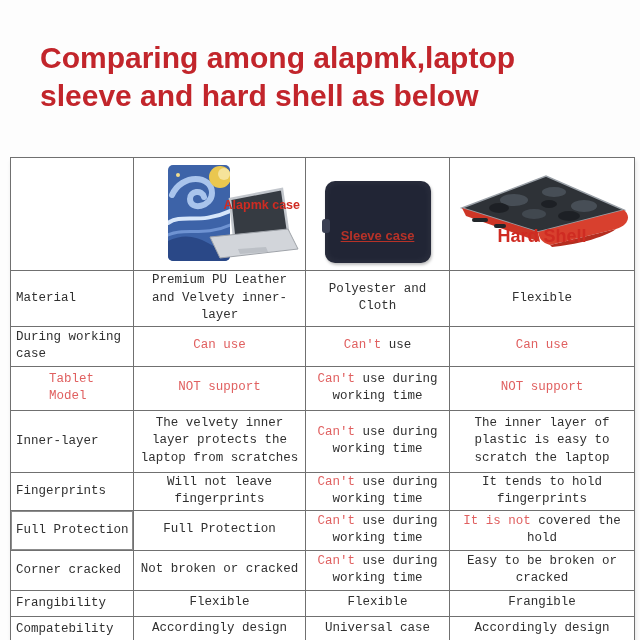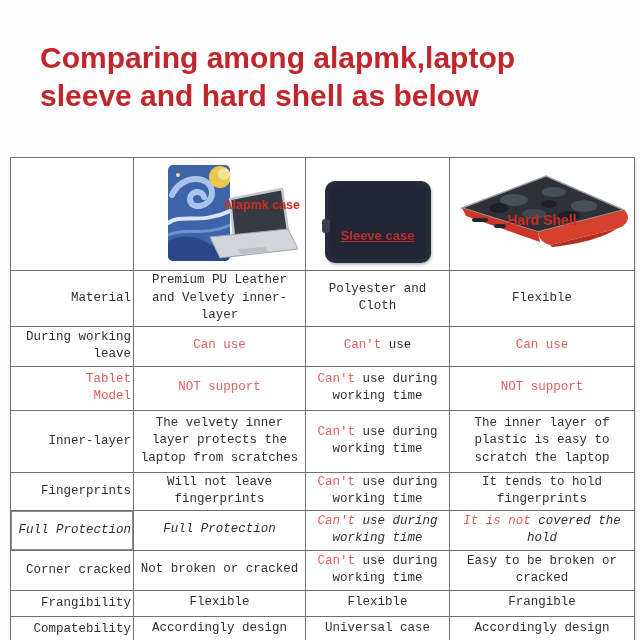--- a/index.html
+++ b/index.html
@@ -32,44 +32,44 @@
     box-shadow:1px 3px 4px rgba(0,0,0,0.10);
     background:#fff;
   }
   table.cmp td{border:1px solid var(--border-gray);overflow:hidden;}
   thead tr{height:112px;}
   tbody tr:nth-child(1){height:36px;}
   tbody tr:nth-child(2){height:40px;}
   tbody tr:nth-child(3){height:44px;}
   tbody tr:nth-child(4){height:62px;}
   tbody tr:nth-child(5){height:36px;}
-  tbody tr:nth-child(6){height:40px;font-style:italic;}
+  tbody tr:nth-child(6){height:40px;}
   tbody tr:nth-child(7){height:40px;}
   tbody tr:nth-child(8){height:26px;margin-left:32px;}
   tbody tr:nth-child(9){height:26px;}
   td.lbl{
-    text-align:right;vertical-align:middle;padding:1px 2px 1px 5px;
+    text-align:left;vertical-align:middle;padding:1px 2px 1px 5px;
     font-size:12.5px;line-height:1.35;
   }
   td.lbl.red{color:var(--table-red);padding-left:38px;}
   td.lbl.boxed{box-shadow:inset 0 0 0 1px #8c8c8c;}
   td.val{
     text-align:center;vertical-align:middle;padding:1px 3px;
     font-size:12.5px;line-height:1.4;
   }
   .red{color:var(--table-red);}
   td.prod-cell{padding:0;vertical-align:middle;text-align:center;position:relative;}
   .prod-wrap{position:relative;width:100%;height:112px;}
   .prod-wrap svg{position:absolute;left:50%;top:50%;transform:translate(-50%,-50%);}
   .plabel{
     position:absolute;font-family:"Liberation Sans",sans-serif;
     font-weight:bold;color:var(--prod-label-red);white-space:nowrap;margin-top:28px;
   }
   .alapmk-label{right:5px;top:12px;font-size:12.5px;}
-  .hardshell-label{left:50%;top:26px;transform:translateX(-50%);font-size:14px;}
+  .hardshell-label{left:50%;top:40px;transform:translateX(-50%);font-size:18px;}
   .sleeve-body{
     width:106px;height:82px;margin:15px auto 0 auto;background:var(--sleeve-navy);
     border-radius:10px;position:relative;display:flex;align-items:center;justify-content:center;
     box-shadow:inset 0 0 8px rgba(255,255,255,0.07), 1px 2px 3px rgba(0,0,0,0.25);
   }
   .sleeve-body .zipper{
     position:absolute;left:-3px;top:38px;width:8px;height:14px;background:#3a3f52;
     border-radius:3px;
   }
   .sleeve-label{position:static;font-size:13px;color:#b73228;text-decoration:underline;}
@@ -151,21 +151,21 @@
     </tr>
   </thead>
   <tbody id="rows">
       <tr>
         <td class="lbl">Material</td>
         <td class="val"><span>Premium PU Leather and Velvety inner-layer</span></td>
         <td class="val"><span>Polyester and Cloth</span></td>
         <td class="val"><span>Flexible</span></td>
       </tr>
       <tr>
-        <td class="lbl">During working leave</td>
+        <td class="lbl">During working case</td>
         <td class="val"><span class="red">Can use</span></td>
         <td class="val"><span class="red">Can't</span><span> use</span></td>
         <td class="val"><span class="red">Can use</span></td>
       </tr>
       <tr>
         <td class="lbl red">Tablet Model</td>
         <td class="val"><span class="red">NOT support</span></td>
         <td class="val"><span class="red">Can't</span><span> use during working time</span></td>
         <td class="val"><span class="red">NOT support</span></td>
       </tr>

